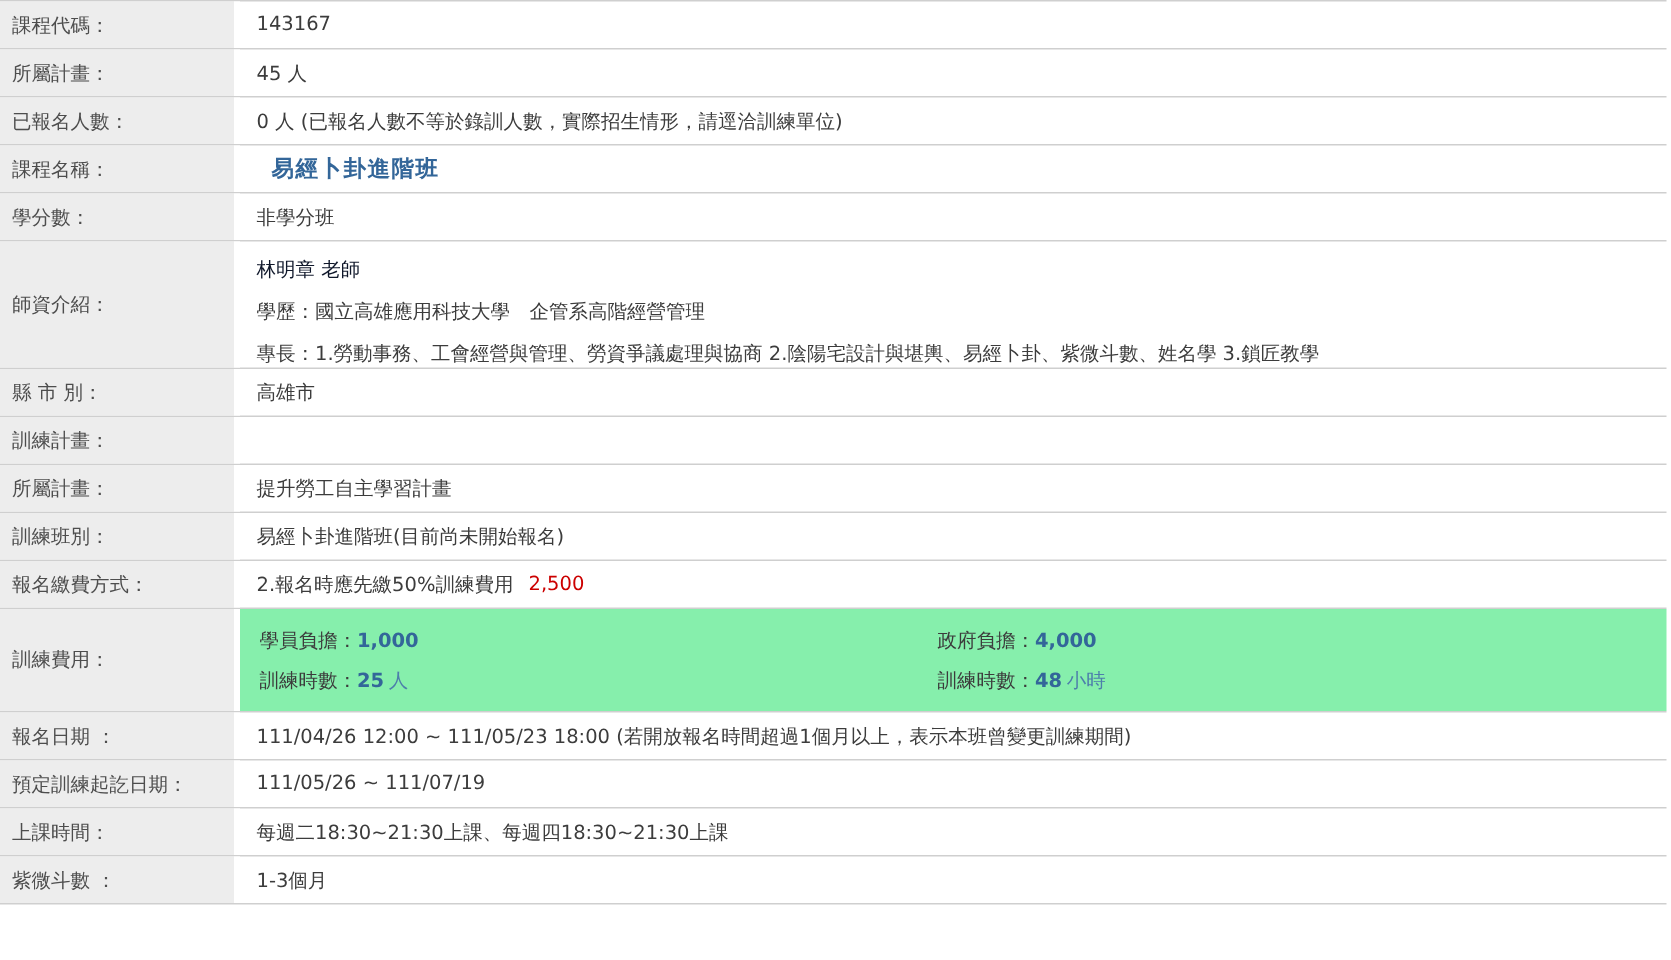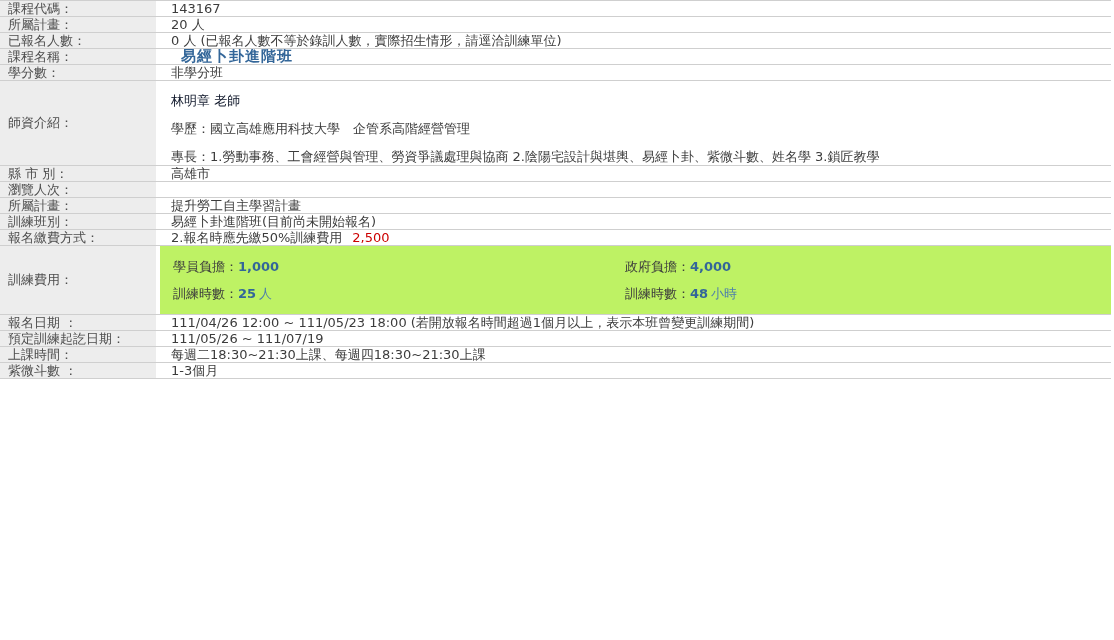--- a/index.html
+++ b/index.html
@@ -5,21 +5,21 @@
   html,body{margin:0;padding:0;background:#ffffff;}
   body{
     width:1114px;height:640px;overflow:hidden;
     font-family:"DejaVu Sans","Liberation Sans",sans-serif;
     font-size:13px;color:#3c3c3c;
   }
   .info-table{width:1111px;border-top:1px solid #cfcfcf;}
   .row{
     display:flex;box-sizing:border-box;
     border-bottom:1px solid #cfcfcf;
-    height:16px;align-items:stretch;
+    height:32px;align-items:stretch;
   }
   .row.tall-teacher{height:85px;}
   .row.tall-fees{height:69px;}
   .label-cell{
     flex:0 0 160px;width:160px;box-sizing:border-box;
     background:#ededed;color:#4d4d4d;
     display:flex;align-items:center;
     padding-left:8px;border-right:4px solid #ffffff;
   }
   .value-cell{
@@ -28,42 +28,42 @@
     color:#3c3c3c;white-space:nowrap;overflow:hidden;
   }
   .value-cell.block{display:block;padding-top:6px;line-height:28px;}
   .course-name{
     font-weight:bold;font-size:15px;color:#336699;
     padding-left:21px;letter-spacing:1px;text-align:right;
   }
   .link-blue{color:#0f172a;text-decoration:none;cursor:pointer;}
   .red-amount{color:#cc0000;margin-left:10px;}
   .fees-panel{
-    background:#bef264;display:grid;
+    background:#86efac;display:grid;
     grid-template-columns:452px 1fr;
     align-content:center;row-gap:9px;
     padding-left:13px;
   }
   .fee-item{white-space:nowrap;}
   .fee-value{font-weight:bold;color:#336699;}
   .fee-unit{color:#4d7eab;margin-left:3px;}
 </style>
 </head>
 <body>
 
 <div class="info-table">
 
   <div class="row">
     <div class="label-cell">課程代碼：</div>
     <div class="value-cell">143167</div>
   </div>
 
   <div class="row">
     <div class="label-cell">所屬計畫：</div>
-    <div class="value-cell">20 人</div>
+    <div class="value-cell">45 人</div>
   </div>
 
   <div class="row">
     <div class="label-cell">已報名人數：</div>
     <div class="value-cell">0 人 (已報名人數不等於錄訓人數，實際招生情形，請逕洽訓練單位)</div>
   </div>
 
   <div class="row">
     <div class="label-cell">課程名稱：</div>
     <div class="value-cell course-name">易經卜卦進階班</div>
@@ -82,21 +82,21 @@
       <div>專長：1.勞動事務、工會經營與管理、勞資爭議處理與協商 2.陰陽宅設計與堪輿、易經卜卦、紫微斗數、姓名學 3.鎖匠教學</div>
     </div>
   </div>
 
   <div class="row">
     <div class="label-cell">縣 市 別：</div>
     <div class="value-cell">高雄市</div>
   </div>
 
   <div class="row">
-    <div class="label-cell">瀏覽人次：</div>
+    <div class="label-cell">訓練計畫：</div>
   </div>
 
   <div class="row">
     <div class="label-cell">所屬計畫：</div>
     <div class="value-cell">提升勞工自主學習計畫</div>
   </div>
 
   <div class="row">
     <div class="label-cell">訓練班別：</div>
     <div class="value-cell">易經卜卦進階班(目前尚未開始報名)</div>

